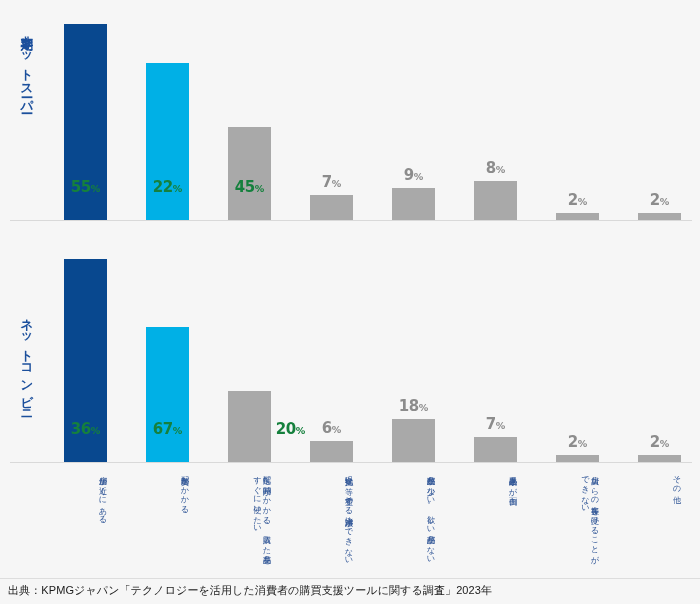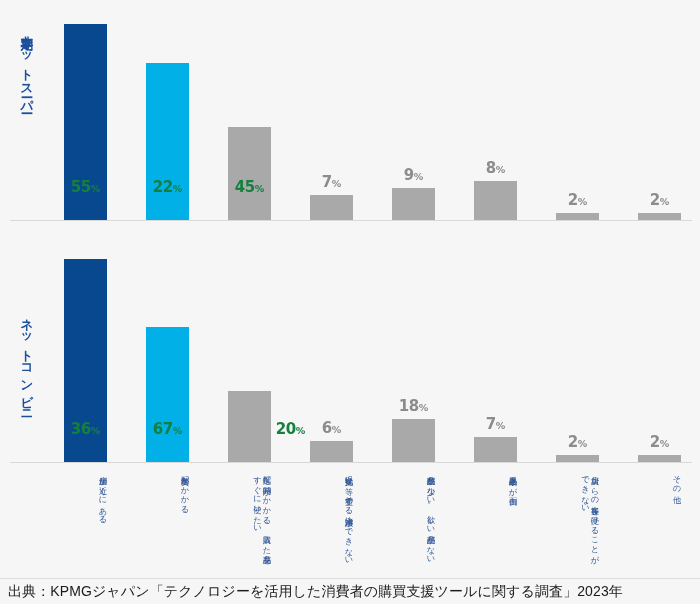--- a/index.html
+++ b/index.html
@@ -122,21 +122,21 @@
     left: 0;
     top: 578px;
     width: 700px;
     height: 1px;
     background: #dddddd;
   }
   .source {
     position: absolute;
     left: 8px;
     top: 583px;
-    font-size: 14px;
+    font-size: 11px;
     color: #1a1a1a;
     letter-spacing: 0.1px;
     white-space: nowrap;
   }
 </style>
 </head>
 <body>
 
 <div class="figure">
 

